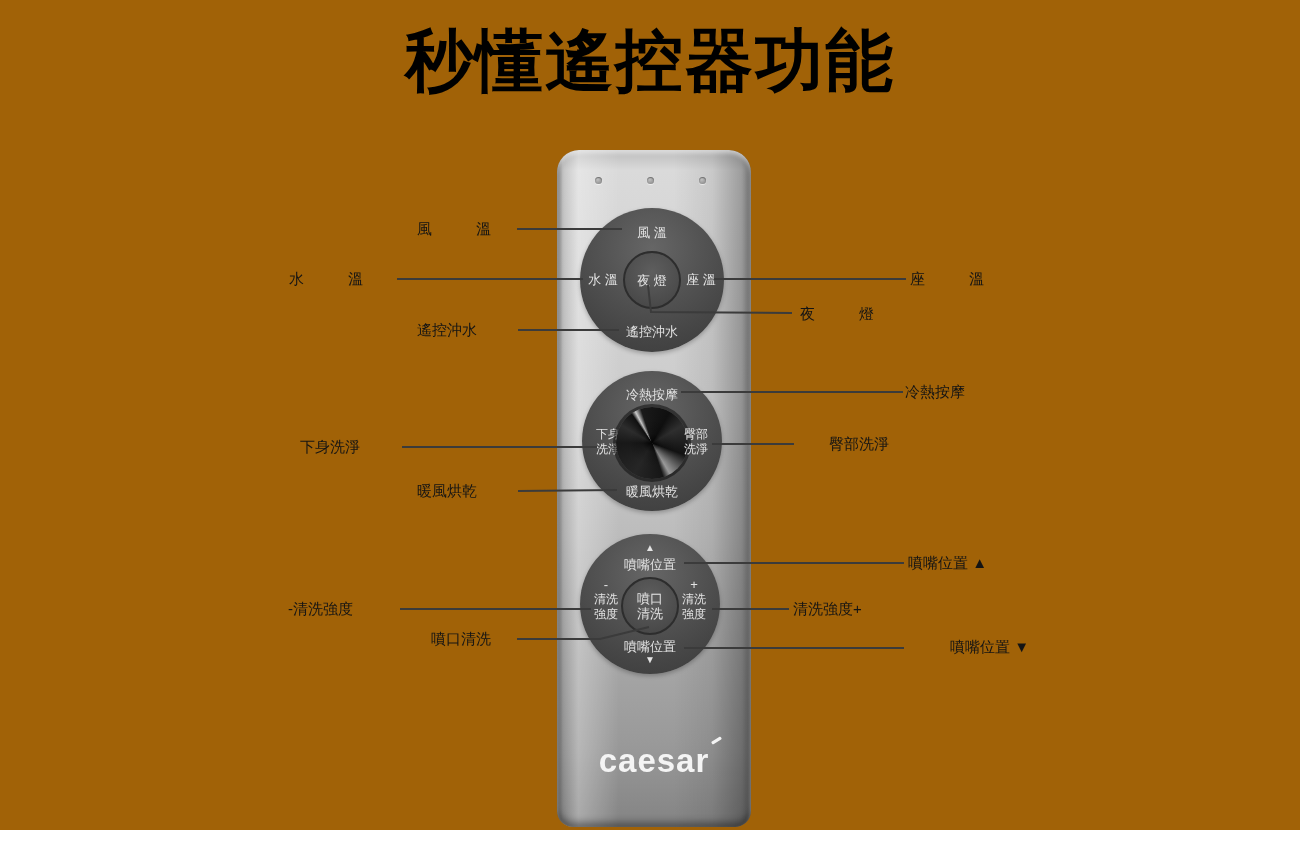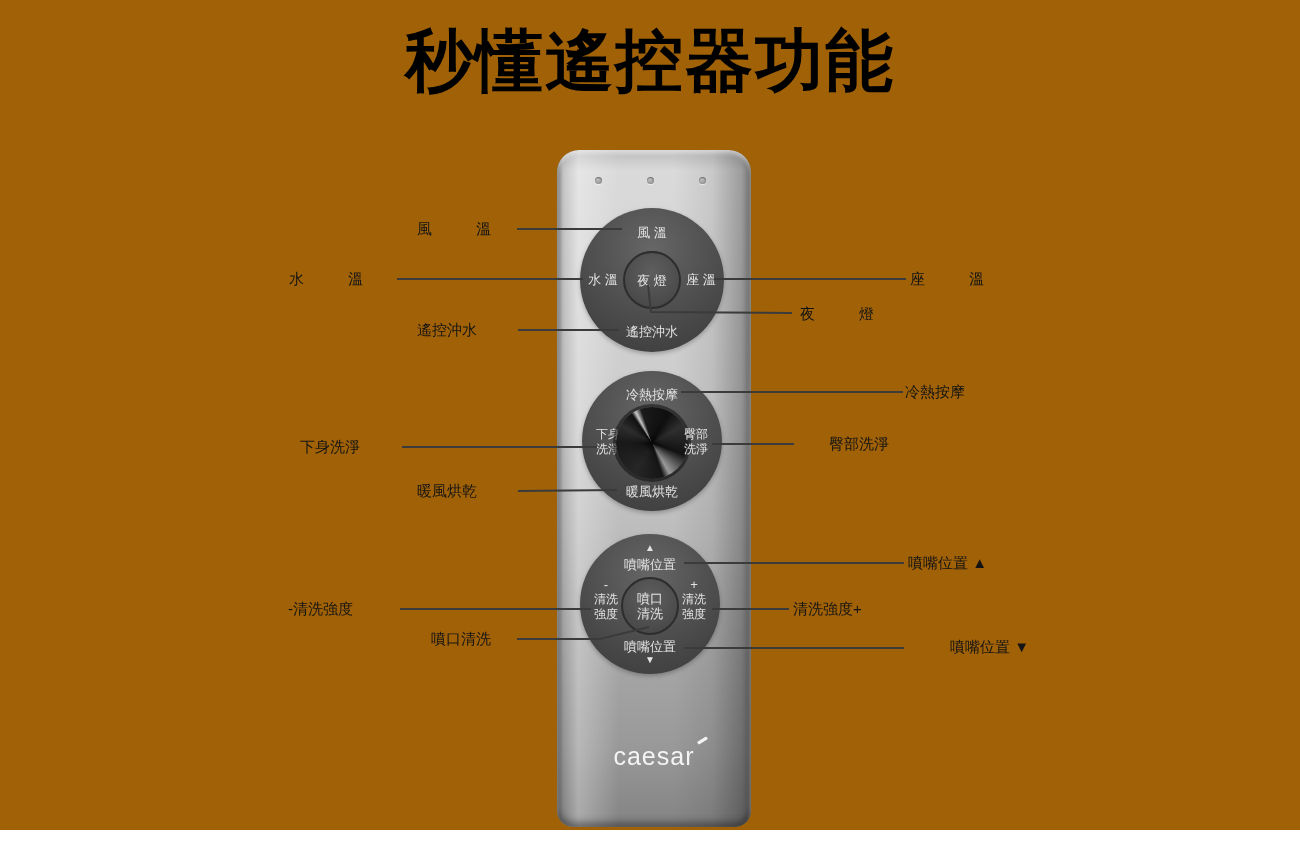--- a/index.html
+++ b/index.html
@@ -74,21 +74,21 @@
     background:
       radial-gradient(circle at 50% 50%, rgba(0,0,0,.85) 0%, rgba(0,0,0,.2) 18%, rgba(0,0,0,0) 45%),
       conic-gradient(from -90deg, #181818 0deg, #2d2d2d 30deg, #101010 55deg, #c9c9c9 62deg,
         #1a1a1a 72deg, #0f0f0f 120deg, #2f2f2f 150deg, #121212 200deg, #9a9a9a 240deg,
         #161616 252deg, #262626 300deg, #181818 360deg);
     box-shadow:0 0 0 3px rgba(15,15,15,.55);
   }
   
   .logo{
     position:absolute;left:0;right:0;top:592px;text-align:center;
-    font-size:25px;font-weight:normal;letter-spacing:1px;color:#f4f4f4;
+    font-size:33px;font-weight:bold;letter-spacing:1px;color:#f4f4f4;
   }
   .logo .accent{
     position:absolute;margin-left:2px;margin-top:-3px;width:11px;height:3px;
     background:#f4f4f4;transform:rotate(-32deg);border-radius:1px;
   }
   
   .callout{
     position:absolute;font-size:15px;line-height:26px;color:#141414;white-space:nowrap;
   }
   .spread2{letter-spacing:44px;}

